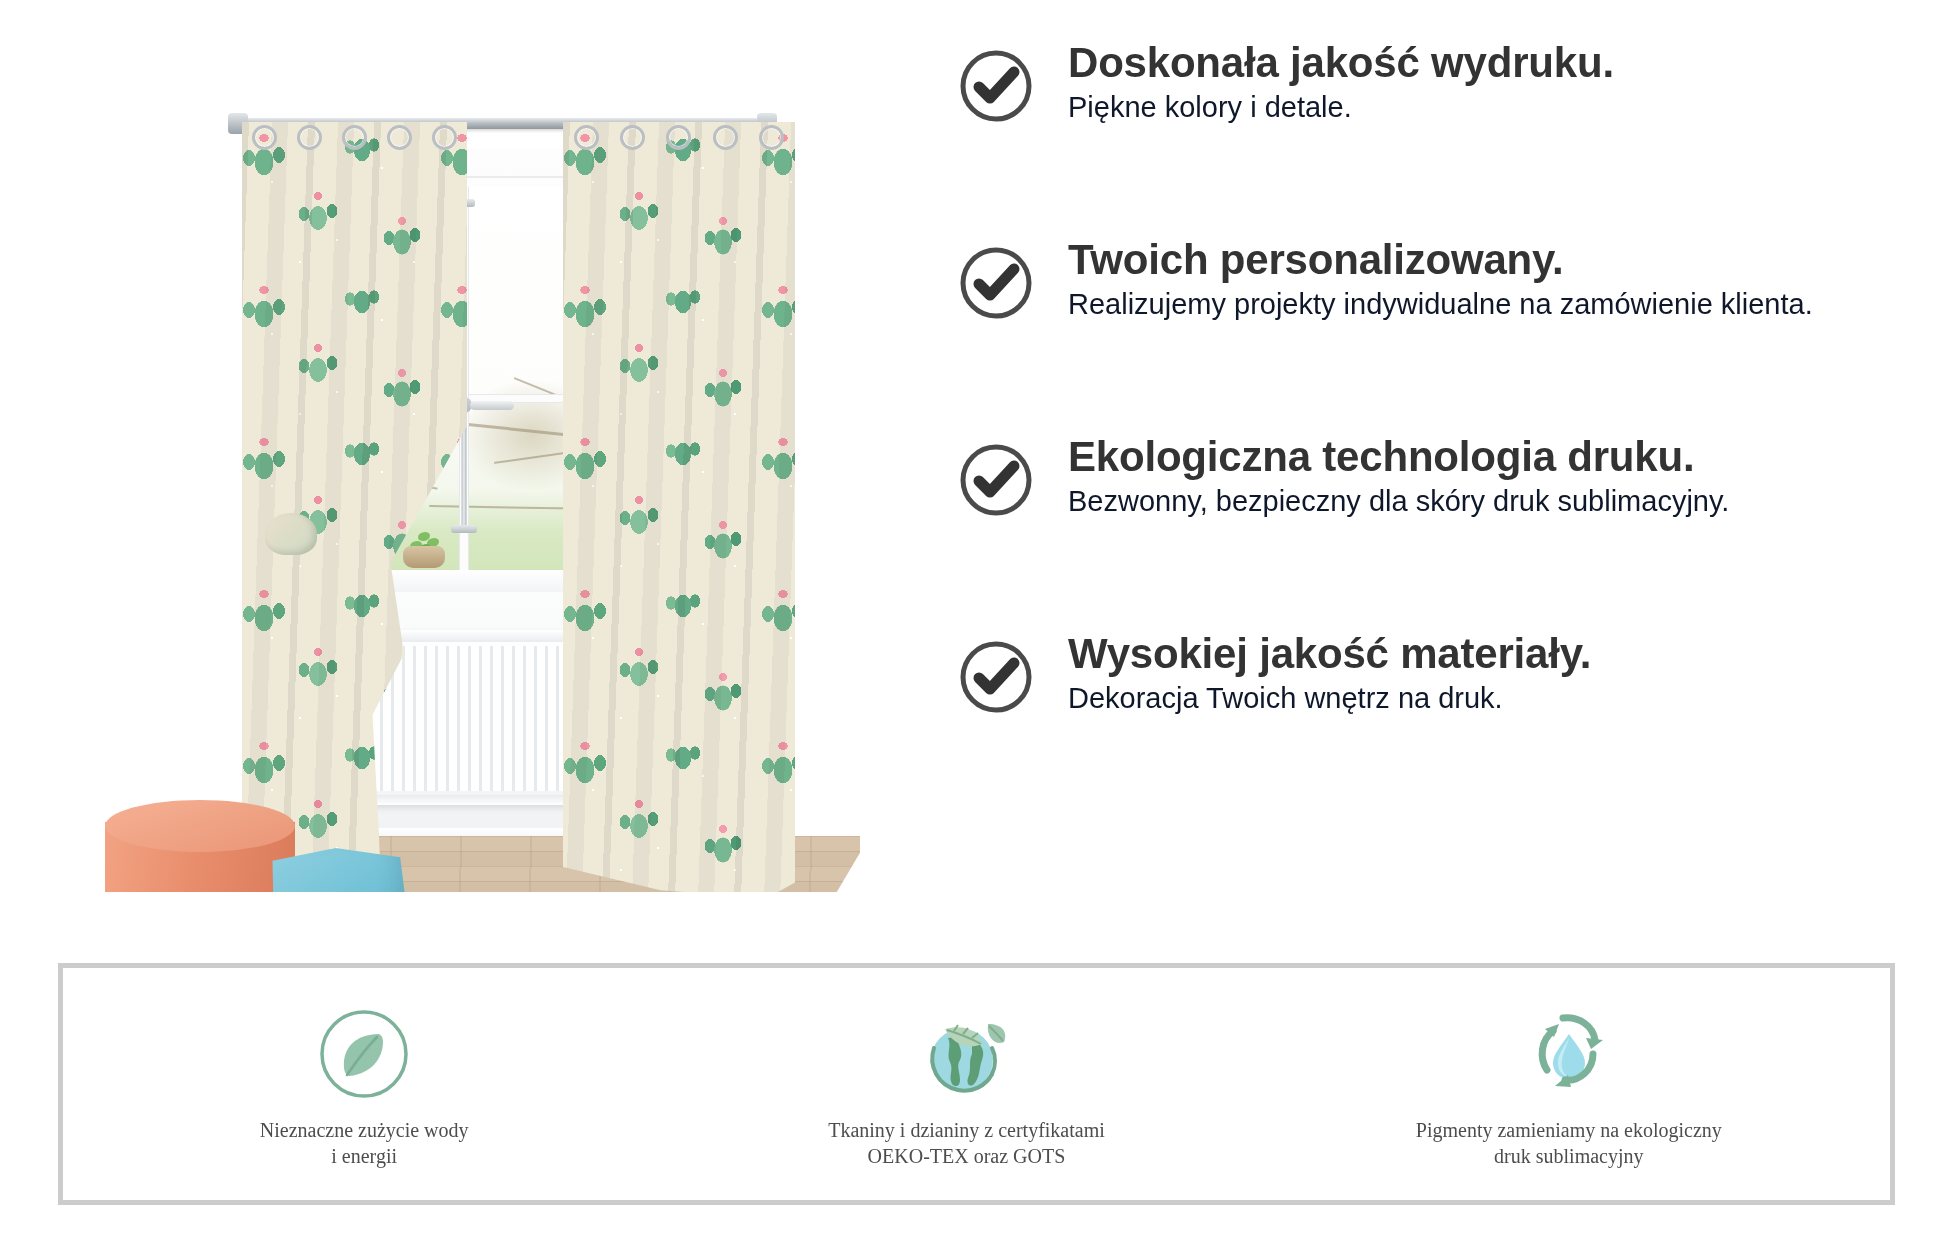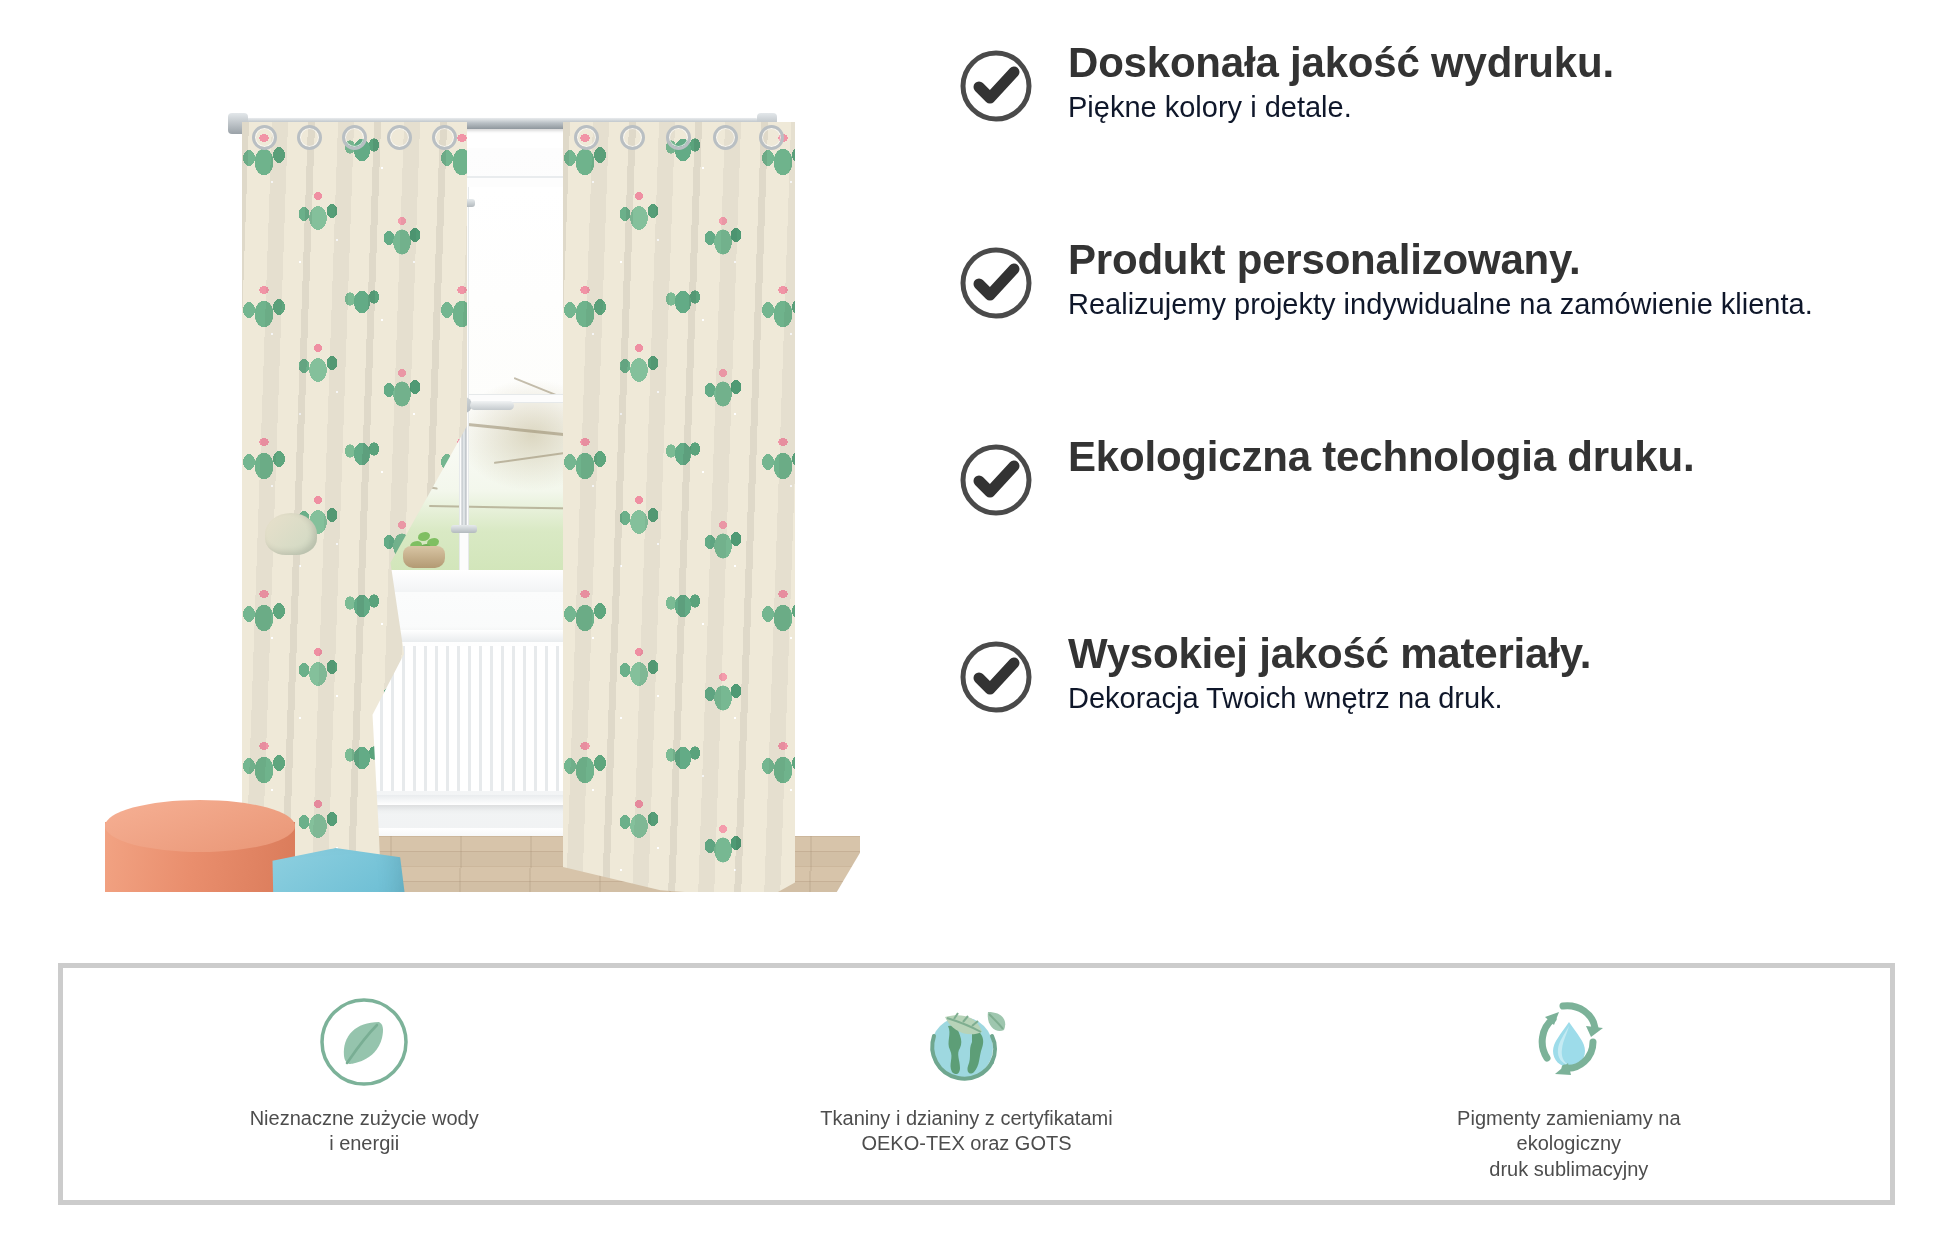--- a/index.html
+++ b/index.html
@@ -167,21 +167,21 @@
   
   .eco{
     position:absolute;left:58px;top:963px;width:1837px;height:242px;
     border:5px solid #cccccc;background:#ffffff;box-sizing:border-box;
     display:flex;align-items:center;
   }
   .eco-title{
     flex:0 0 auto;width:640px;padding-left:60px;box-sizing:border-box;
     font-size:72px;font-weight:normal;color:#7cb299;line-height:1;
   }
-  .eco-items{flex:1 1 auto;display:flex;align-items:flex-start;justify-content:space-around;padding-right:20px;}
+  .eco-items{flex:1 1 auto;display:flex;align-items:flex-start;justify-content:space-around;padding-right:20px;font-family:Liberation Serif, serif;}
   .eco-item{width:330px;display:flex;flex-direction:column;align-items:center;}
   .eco-ico{height:112px;display:flex;align-items:center;justify-content:center;}
   .eco-cap{
     margin-top:8px;text-align:center;font-size:20px;color:#4d4d4d;line-height:1.28;white-space:pre-line;
   }
 </style>
 </head>
 <body>
 
 <div class="stage">
@@ -296,34 +296,35 @@
     </div>
 
     <div class="feature">
       <span class="check">
         <svg width="76" height="76" viewBox="0 0 76 76">
           <circle cx="38" cy="38" r="33" fill="none" stroke="#4a4a4a" stroke-width="5"></circle>
           <path d="M21 39 L32 50 L56 24" fill="none" stroke="#333333" stroke-width="11" stroke-linecap="round" stroke-linejoin="round"></path>
         </svg>
       </span>
       <div class="feat-text">
-        <p class="feat-title">Produkt personalizowany.</p>
+        <p class="feat-title">Twoich personalizowany.</p>
         <p class="feat-sub">Realizujemy projekty indywidualne na zamówienie klienta.</p>
       </div>
     </div>
 
     <div class="feature">
       <span class="check">
         <svg width="76" height="76" viewBox="0 0 76 76">
           <circle cx="38" cy="38" r="33" fill="none" stroke="#4a4a4a" stroke-width="5"></circle>
           <path d="M21 39 L32 50 L56 24" fill="none" stroke="#333333" stroke-width="11" stroke-linecap="round" stroke-linejoin="round"></path>
         </svg>
       </span>
       <div class="feat-text">
         <p class="feat-title">Ekologiczna technologia druku.</p>
+        <p class="feat-sub">Bezwonny, bezpieczny dla skóry druk sublimacyjny.</p>
       </div>
     </div>
 
     <div class="feature">
       <span class="check">
         <svg width="76" height="76" viewBox="0 0 76 76">
           <circle cx="38" cy="38" r="33" fill="none" stroke="#4a4a4a" stroke-width="5"></circle>
           <path d="M21 39 L32 50 L56 24" fill="none" stroke="#333333" stroke-width="11" stroke-linecap="round" stroke-linejoin="round"></path>
         </svg>
       </span>

